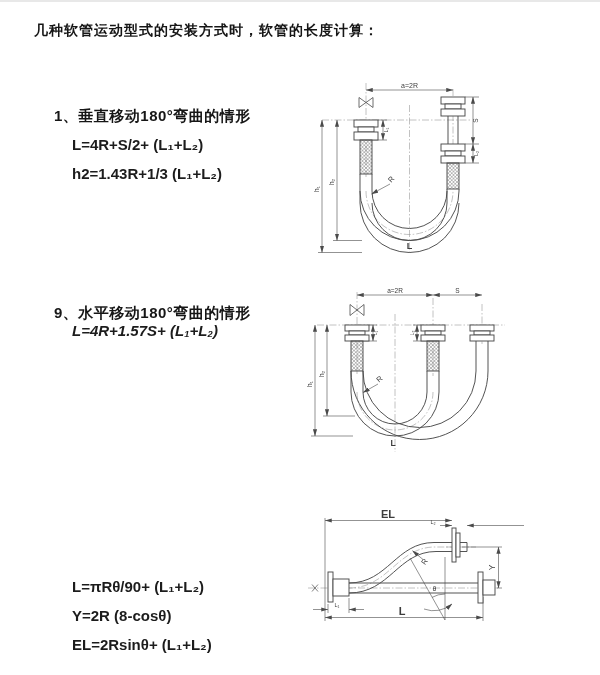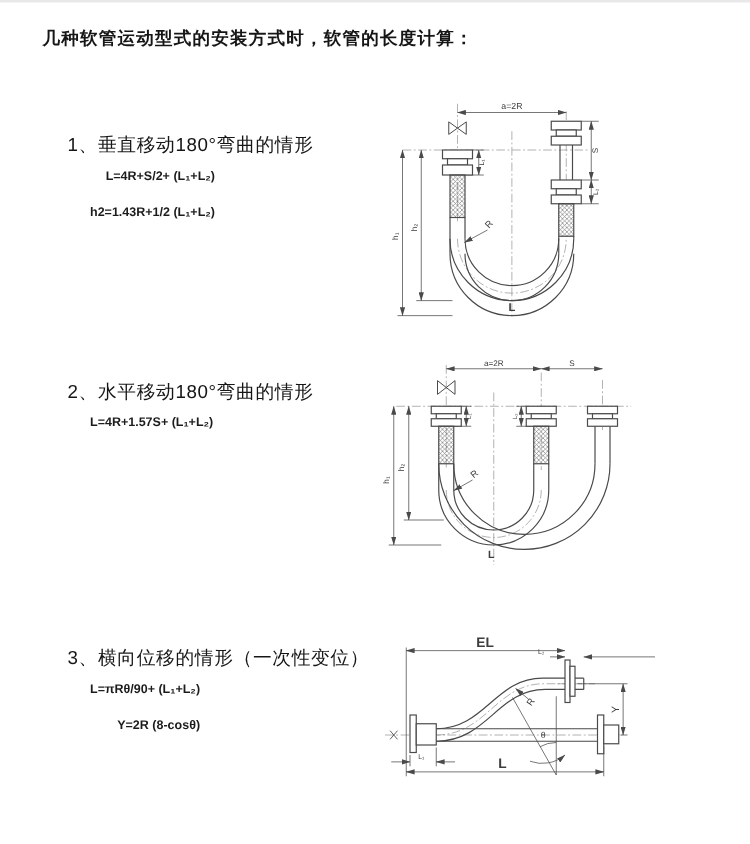--- a/index.html
+++ b/index.html
@@ -2,57 +2,57 @@
 <html><head>
 <meta charset="utf-8">
 <style>
   html,body{margin:0;padding:0;background:#e8e8e8;}
   .page{
     position:relative;width:600px;height:675px;background:#ffffff;
     font-family:"Liberation Sans","DejaVu Sans",sans-serif;color:#161616;
     overflow:hidden;margin:2px auto;
   }
   .title{position:absolute;left:34px;top:20px;font-size:14px;font-weight:bold;letter-spacing:1px;}
-  .heading{position:absolute;font-size:15px;font-weight:normal;letter-spacing:0.5px;white-space:nowrap;text-align:right;}
+  .heading{position:absolute;font-size:15px;font-weight:bold;letter-spacing:0.5px;white-space:nowrap;text-align:right;}
   .heading.s1{left:54px;top:105px;}
   .heading.s2{left:54px;top:302px;}
   .heading.s3{left:54px;top:515px;}
   .formulas{position:absolute;}
   .formulas.s1{left:72px;top:134px;}
-  .formulas.s2{left:72px;top:331px;}
-  .formulas.s3{left:72px;top:544px;}
-  .formula{height:29px;font-size:10px;font-weight:bold;white-space:nowrap;color:#1c1c1c;text-align:right;}
+  .formulas.s2{left:72px;top:320px;font-style:italic;}
+  .formulas.s3{left:72px;top:576px;}
+  .formula{height:29px;font-size:15px;font-weight:bold;white-space:nowrap;color:#1c1c1c;}
   svg.diag{position:absolute;}
   svg.d1{left:310px;top:75px;}
   svg.d2{left:305px;top:282px;}
   svg.d3{left:300px;top:500px;}
   svg text{font-family:"Liberation Sans","DejaVu Sans",sans-serif;fill:#3d3d3d;stroke:none;}
 </style>
 </head>
 <body>
 
 <div class="page">
 
   <div class="title">几种软管运动型式的安装方式时，软管的长度计算：</div>
 
   <div class="heading s1">1、垂直移动180°弯曲的情形</div>
   <div class="formulas s1">
     <div class="formula">L=4R+S/2+ (L₁+L₂)</div>
-    <div class="formula">h2=1.43R+1/2 (L₁+L₂)</div>
+    <div class="formula">h2=1.43R+1/3 (L₁+L₂)</div>
   </div>
 
-  <div class="heading s2">2、水平移动180°弯曲的情形</div>
+  <div class="heading s2">9、水平移动180°弯曲的情形</div>
   <div class="formulas s2">
     <div class="formula">L=4R+1.57S+ (L₁+L₂)</div>
   </div>
 
-  <div class="heading s3">3、横向位移的情形（一次性变位）</div>
   <div class="formulas s3">
     <div class="formula">L=πRθ/90+ (L₁+L₂)</div>
     <div class="formula">Y=2R (8-cosθ)</div>
+    <div class="formula">EL=2Rsinθ+ (L₁+L₂)</div>
   </div>
 
   <svg class="diag d1" width="290" height="180" viewBox="0 0 290 180">
     <defs>
       <marker id="arw1" viewBox="0 0 10 6" refX="9.6" refY="3" markerWidth="7" markerHeight="4.2" markerUnits="userSpaceOnUse" orient="auto-start-reverse">
         <path d="M0,0 L10,3 L0,6 Z" fill="#4a4a4a"></path>
       </marker>
       <pattern id="ht1" width="3.5" height="3.5" patternUnits="userSpaceOnUse">
         <path d="M0,3.5 L3.5,0 M0,0 L3.5,3.5" stroke="#777" stroke-width="0.5" fill="none"></path>
       </pattern>

